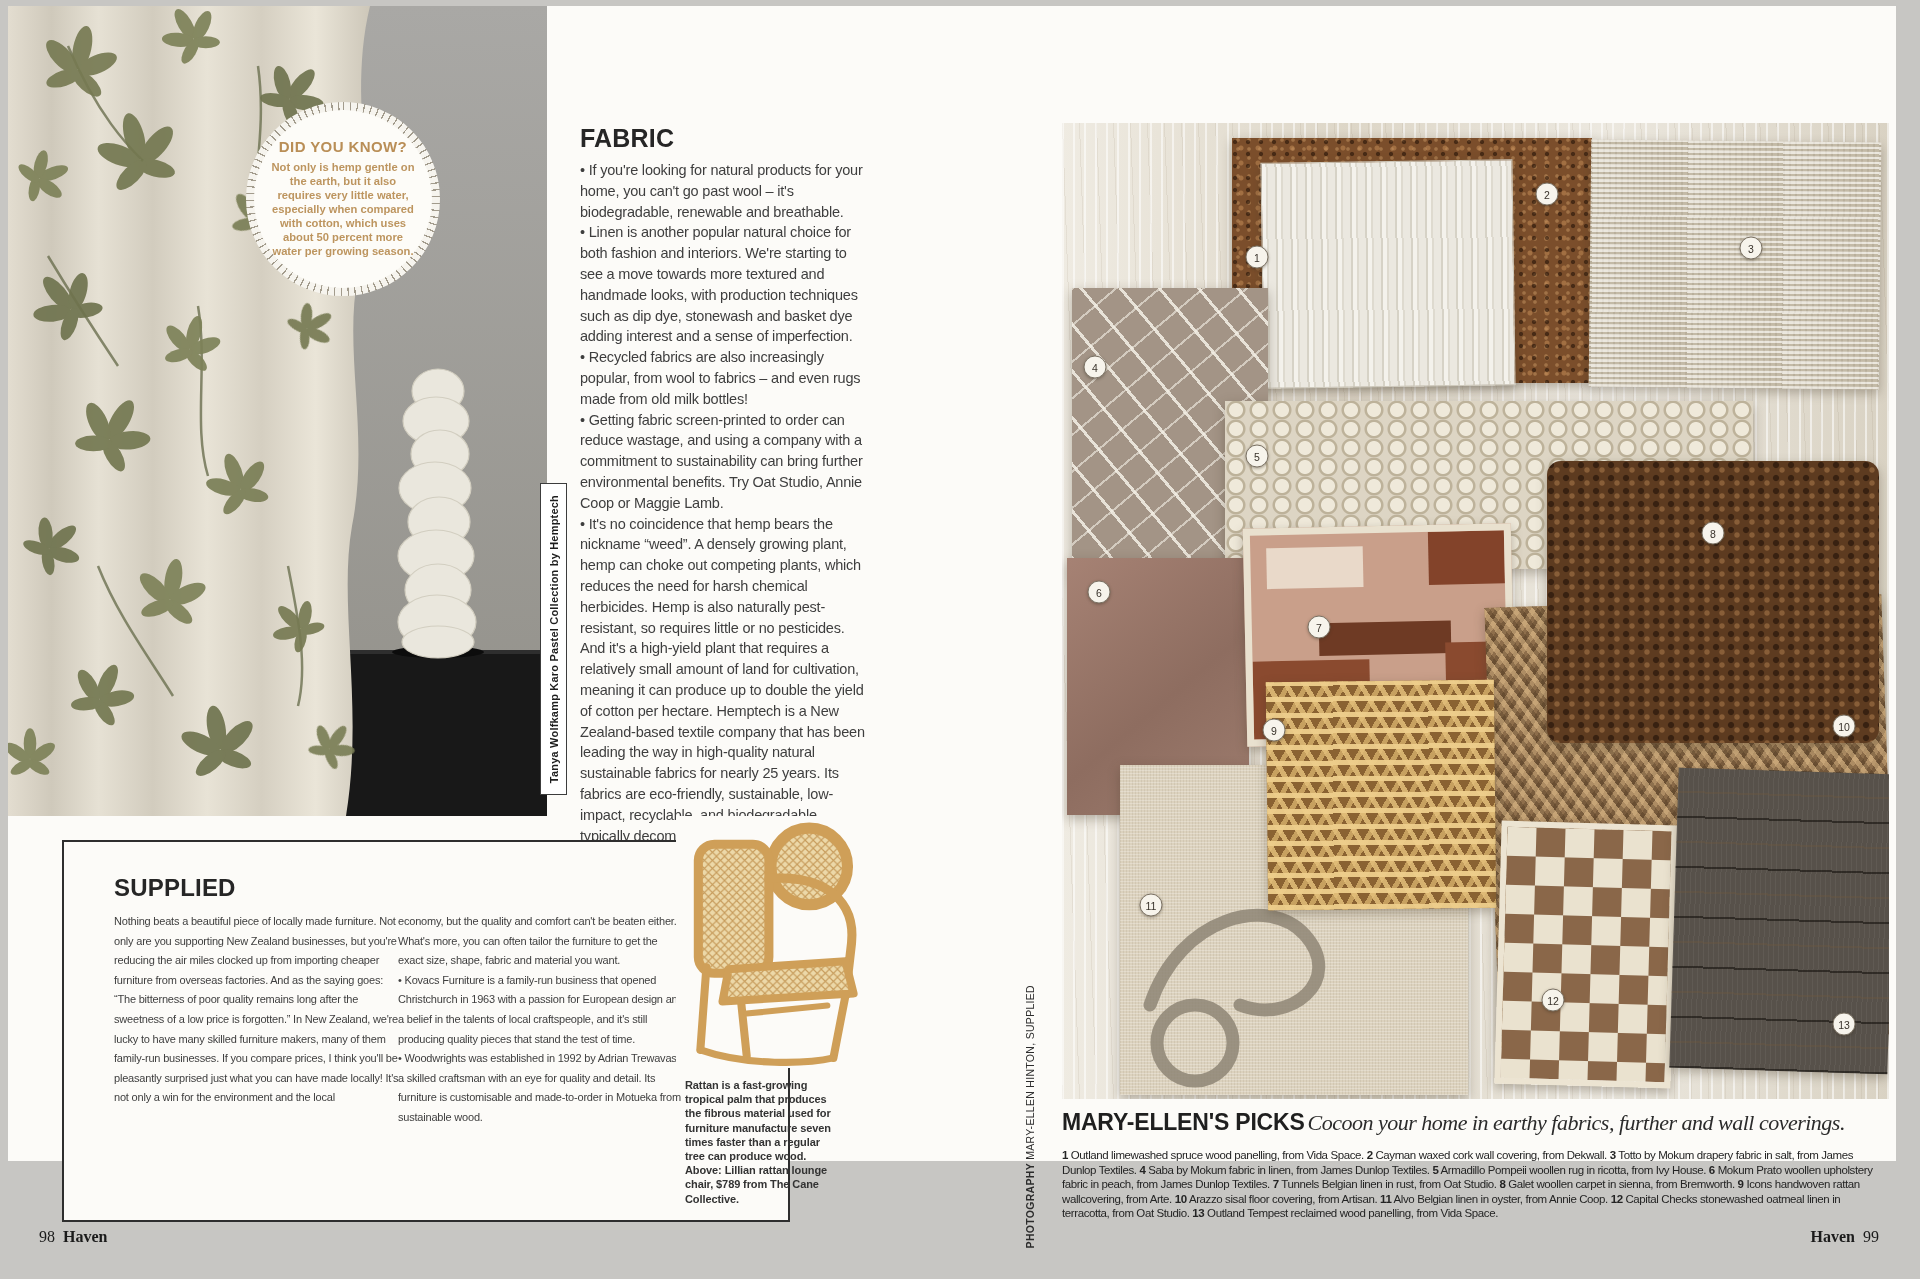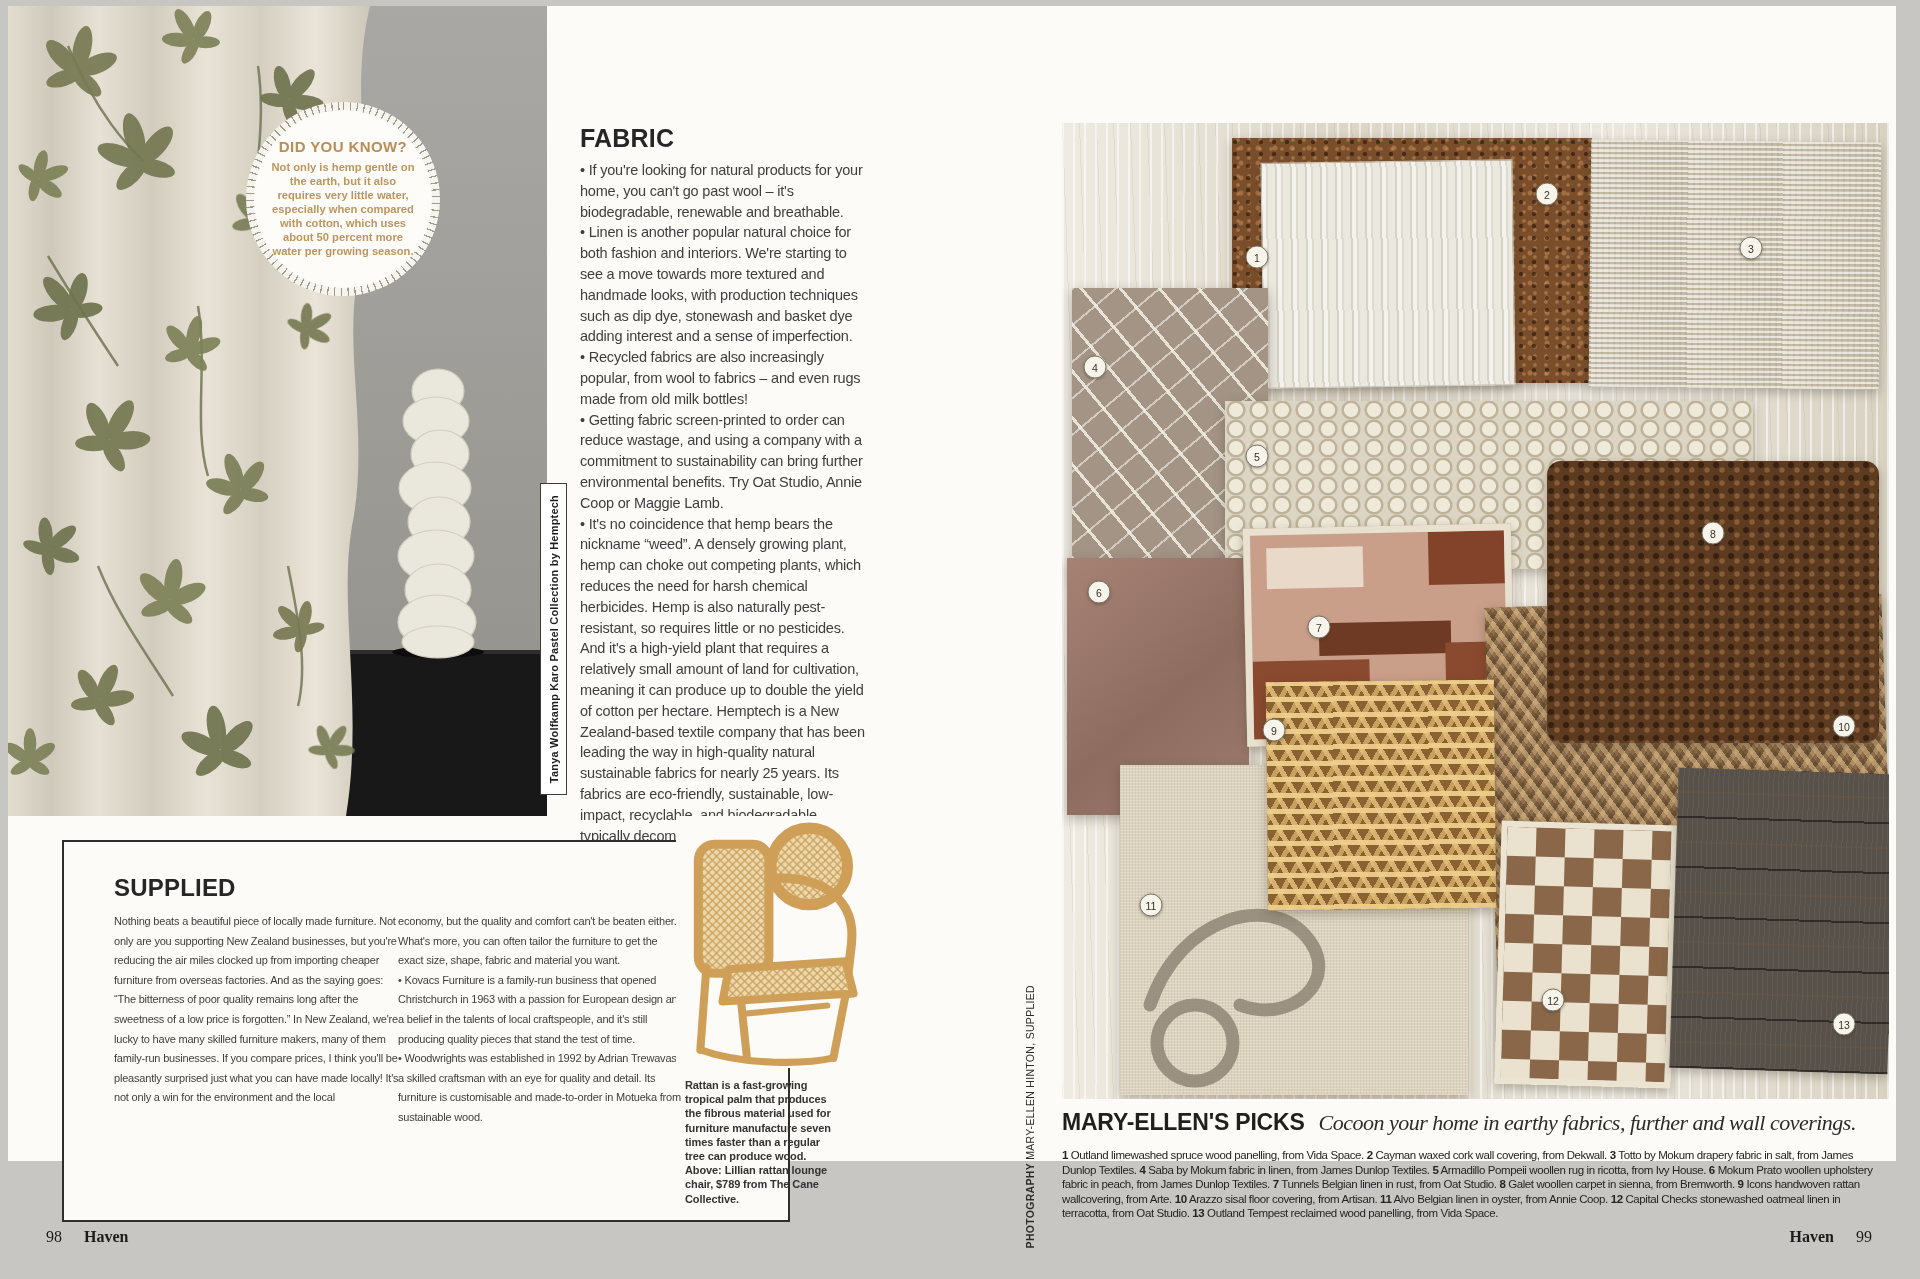--- a/index.html
+++ b/index.html
@@ -48,21 +48,21 @@
   .chair-figure{position:absolute;left:668px;top:810px;width:214px;height:252px;background:#fcfbf8}
   .chair-figure svg{width:100%;height:100%;display:block}
 
   .rattan-caption{position:absolute;left:677px;top:1072px;width:150px;
     font-size:11px;font-weight:700;line-height:14.2px;color:#333;letter-spacing:-.1px}
 
   .footer{position:absolute;top:1222px;font-family:"Liberation Serif",serif;font-size:16px;color:#1b1b1b}
   .footer .mag{font-weight:700}
   .footer-left{left:27px}
   .footer-right{right:13px}
-  .footer span{margin:0 11px}
+  .footer span{margin:0 4px}
 
   
   .moodboard{position:absolute;left:1054px;top:117px;width:827px;height:976px;overflow:hidden;
     background:#e9e5db;
     background-image:
       repeating-linear-gradient(90deg,rgba(255,255,255,.55) 0 2px,transparent 2px 11px),
       repeating-linear-gradient(88deg,rgba(148,132,108,.12) 0 1px,transparent 1px 17px),
       linear-gradient(90deg,#efebe2,#ddd6c7 35%,#ece8df 65%,#d9d2c3)}
   .swatch{position:absolute;box-shadow:0 4px 11px rgba(70,58,40,.35)}
   .sw-cork{left:170px;top:15px;width:360px;height:245px;background:#7b4e2b;
@@ -126,21 +126,21 @@
   .mb-num{position:absolute;width:23px;height:23px;border-radius:50%;transform:translate(-50%,-50%);
     background:#f7f4ec;border:1px solid #7a7163;color:#38322a;font-size:10.5px;font-weight:400;
     display:flex;align-items:center;justify-content:center;box-shadow:0 1px 3px rgba(60,50,35,.4)}
 
   
   .photo-credit-right{position:absolute;left:1012px;top:950px;width:26px;height:292px}
   .photo-credit-right .vert-text{position:absolute;bottom:0;left:4px;font-size:10.5px;color:#2c2c2c;letter-spacing:.3px}
   .photo-credit-right .lbl{font-weight:700}
 
   
-  .picks-header{position:absolute;left:1054px;top:1103px;width:827px;display:flex;align-items:center;gap:14px;white-space:nowrap;overflow:hidden}
+  .picks-header{position:absolute;left:1054px;top:1103px;width:827px;display:flex;align-items:center;gap:3px;white-space:nowrap;overflow:hidden}
   .picks-heading{font-size:23px;font-weight:800;letter-spacing:-.2px;color:#1f1f1f}
   .picks-tagline{font-family:"Liberation Serif",serif;font-style:italic;font-size:22px;color:#2b2b2b;letter-spacing:-.5px}
   .picks-caption{position:absolute;left:1054px;top:1142px;width:827px;
     font-size:11.5px;line-height:14.6px;color:#242424;letter-spacing:-.4px}
   .picks-caption b{font-weight:700}
 </style>
 </head>
 <body>
 
 <div class="spread">

